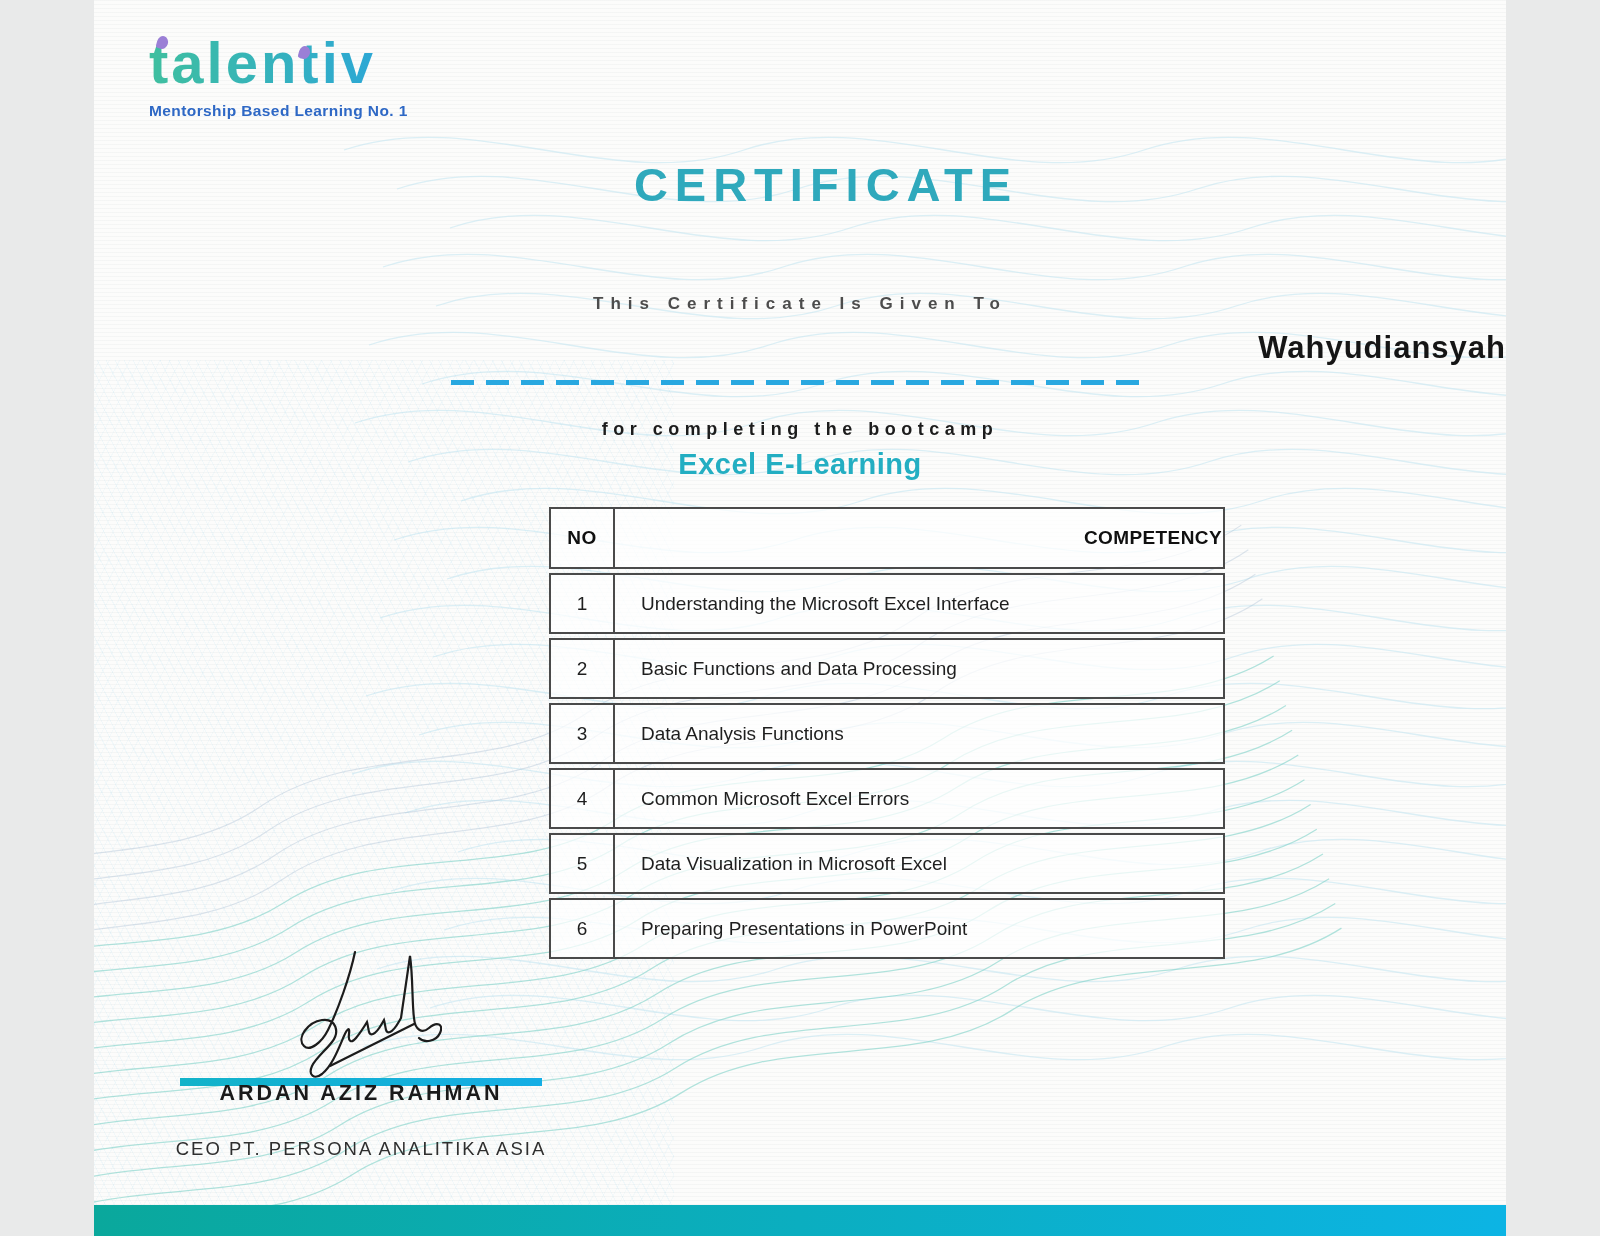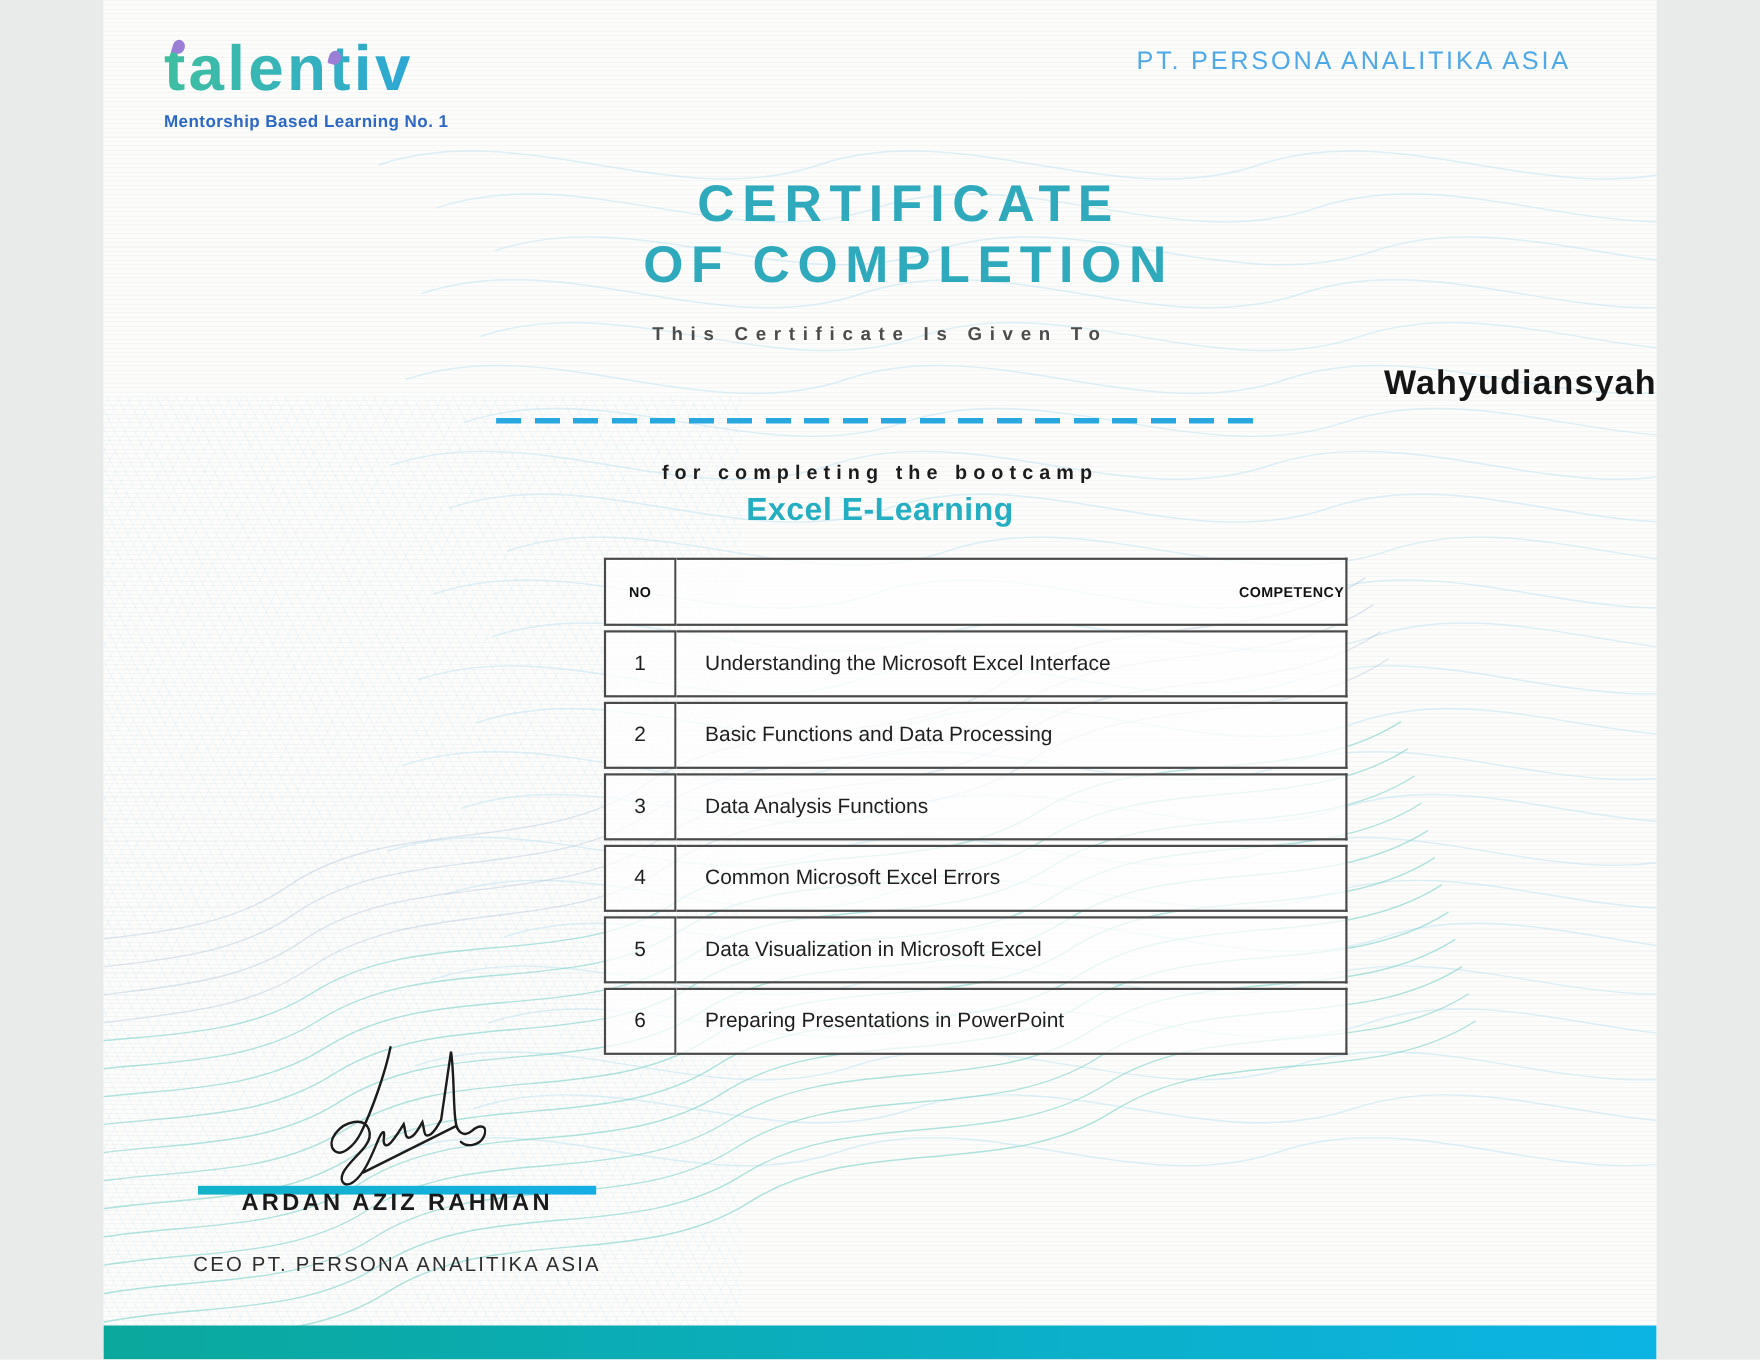--- a/index.html
+++ b/index.html
@@ -42,21 +42,21 @@
     background:repeating-linear-gradient(90deg,var(--dash-blue,#29a8e0) 0 23px,transparent 23px 35px);}
   .completing{position:absolute;top:419px;left:0;width:100%;text-align:center;
     font-size:18px;font-weight:700;letter-spacing:5.5px;color:#1c1c1c;}
   .program{position:absolute;top:448px;left:0;width:100%;text-align:center;
     font-size:29px;font-weight:700;letter-spacing:0.5px;color:var(--program-teal,#23aec2);}
 
   .table-wrap{position:absolute;left:455px;top:503px;width:676px;}
   table.comp-table{width:100%;border-collapse:separate;border-spacing:0 4px;}
   .comp-table th,.comp-table td{border:2px solid var(--table-border,#4a4a4a);
     background:rgba(255,255,255,0.72);}
-  .comp-table th{height:56px;font-size:13px;font-weight:700;color:#101010;letter-spacing:0.4px;}
+  .comp-table th{height:56px;font-size:19px;font-weight:700;color:#101010;letter-spacing:0.4px;}
   .comp-table td{height:55px;font-size:19px;color:#1e1e1e;}
   .col-no{width:60px;text-align:center;}
   .comp-table td.cell-comp{border-left:0;padding-left:26px;text-align:left;}
   .comp-table th.cell-comp{border-left:0;text-align:right;}
 
   .sig-svg{position:absolute;left:198px;top:948px;}
   .sig-line{position:absolute;left:86px;top:1078px;width:362px;height:8px;
     background:linear-gradient(90deg,var(--underline-teal,#12b3c9),var(--underline-blue,#15aee5));}
   .sig-name{position:absolute;left:66px;top:1081px;width:402px;text-align:center;
     font-size:21.5px;font-weight:700;letter-spacing:3px;color:#1a1a1a;}
@@ -128,25 +128,23 @@
     </g>
   </svg>
 
   <div class="logo">
     <span class="logo-dot dot1"></span>
     <span class="logo-dot dot2"></span>
     <div class="logo-text">talentiv</div>
     <div class="tagline">Mentorship Based Learning No. 1</div>
   </div>
 
-  <div class="company">PT. PERSONA ANALITIKA ASIA</div>
 
   <div class="title">
     <div>CERTIFICATE</div>
-    <div>OF COMPLETION</div>
   </div>
 
   <div class="given-to">This Certificate Is Given To</div>
   <div class="recipient">Wahyudiansyah</div>
   <div class="dashes"></div>
   <div class="completing">for completing the bootcamp</div>
   <div class="program">Excel E-Learning</div>
 
   <div class="table-wrap">
     <table class="comp-table">

